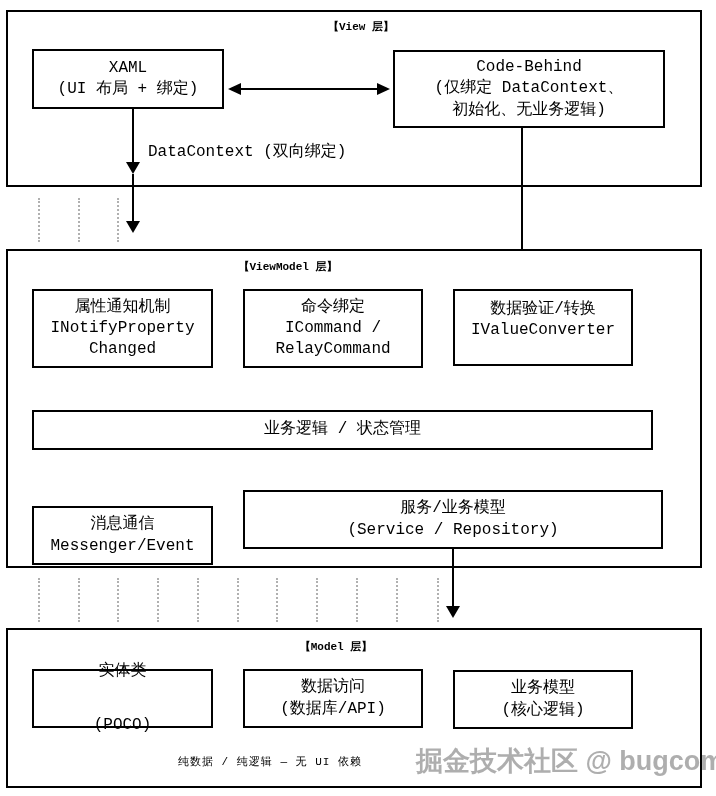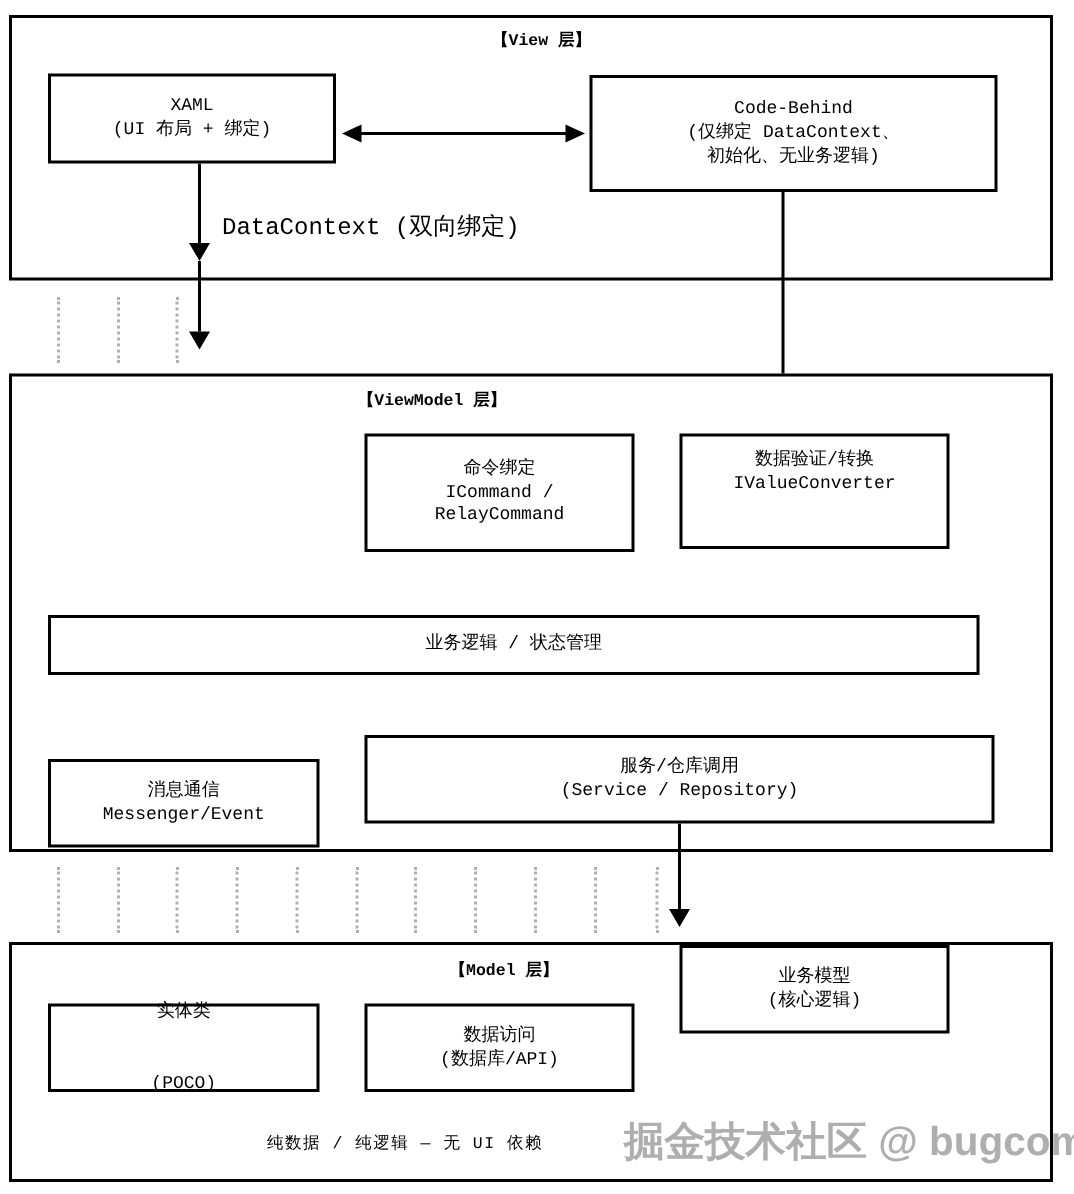--- a/index.html
+++ b/index.html
@@ -6,21 +6,21 @@
   #canvas{
     position:relative;width:716px;height:796px;background:#ffffff;
     font-family:"Liberation Mono","DejaVu Sans Mono",monospace;
     color:#000;overflow:hidden;
   }
   .layer{position:absolute;border:2px solid #000;background:#ffffff;box-sizing:content-box;}
   .layer-title{position:absolute;font-size:11px;font-weight:600;white-space:nowrap;transform:translateX(-50%);}
   .node{
     position:absolute;border:2px solid #000;background:#ffffff;
     display:flex;flex-direction:column;align-items:center;justify-content:center;
-    text-align:center;font-size:12px;line-height:1.32;box-sizing:content-box;
+    text-align:center;font-size:16px;line-height:1.32;box-sizing:content-box;
   }
   .node span{white-space:nowrap;}
   .vline{position:absolute;width:2px;background:#000;}
   .hline{position:absolute;height:2px;background:#000;}
   .arrow-down{position:absolute;width:0;height:0;border-left:7px solid transparent;border-right:7px solid transparent;border-top:12px solid #000;}
   .arrow-left{position:absolute;width:0;height:0;border-top:6px solid transparent;border-bottom:6px solid transparent;border-right:13px solid #000;}
   .arrow-right{position:absolute;width:0;height:0;border-top:6px solid transparent;border-bottom:6px solid transparent;border-left:13px solid #000;}
   .dotted{position:absolute;width:0;height:44px;border-left:2px dotted #b0b0b0;}
   .flow-label{position:absolute;font-size:16px;white-space:nowrap;}
   .caption{position:absolute;font-size:11px;white-space:nowrap;letter-spacing:1px;}
@@ -60,20 +60,25 @@
 
   <div class="vline" style="left:521px;top:128px;height:150px;"></div>
 
   <div class="dotted" style="left:38px;top:198px;"></div>
   <div class="dotted" style="left:78px;top:198px;"></div>
   <div class="dotted" style="left:117px;top:198px;"></div>
 
   <div class="layer" style="left:6px;top:249px;width:692px;height:315px;"></div>
   <div class="layer-title" style="left:288px;top:259px;">【ViewModel 层】</div>
 
+  <div class="node" style="left:32px;top:289px;width:177px;height:75px;">
+    <span>属性通知机制</span>
+    <span>INotifyProperty</span>
+    <span>Changed</span>
+  </div>
 
   <div class="node" style="left:243px;top:289px;width:176px;height:75px;">
     <span>命令绑定</span>
     <span>ICommand /</span>
     <span>RelayCommand</span>
   </div>
 
   <div class="node" style="left:453px;top:289px;width:176px;height:75px;justify-content:flex-start;padding-top:8px;height:65px;">
     <span>数据验证/转换</span>
     <span>IValueConverter</span>
@@ -82,21 +87,21 @@
   <div class="node" style="left:32px;top:410px;width:617px;height:36px;align-items:center;">
     <span>业务逻辑 / 状态管理</span>
   </div>
 
   <div class="node" style="left:32px;top:506px;width:177px;height:55px;">
     <span>消息通信</span>
     <span>Messenger/Event</span>
   </div>
 
   <div class="node" style="left:243px;top:490px;width:416px;height:55px;">
-    <span>服务/仓库调用</span>
+    <span>服务/业务模型</span>
     <span>(Service / Repository)</span>
   </div>
 
   <div class="vline" style="left:452px;top:549px;height:57px;"></div>
   <div class="arrow-down" style="left:446px;top:606px;"></div>
 
   <div class="dotted" style="left:38px;top:578px;"></div>
   <div class="dotted" style="left:78px;top:578px;"></div>
   <div class="dotted" style="left:117px;top:578px;"></div>
   <div class="dotted" style="left:157px;top:578px;"></div>
@@ -114,21 +119,21 @@
   <div class="node" style="left:32px;top:669px;width:177px;height:55px;gap:32px;">
     <span>实体类</span>
     <span>(POCO)</span>
   </div>
 
   <div class="node" style="left:243px;top:669px;width:176px;height:55px;">
     <span>数据访问</span>
     <span>(数据库/API)</span>
   </div>
 
-  <div class="node" style="left:453px;top:630px;width:176px;height:55px;">
+  <div class="node" style="left:453px;top:670px;width:176px;height:55px;">
     <span>业务模型</span>
     <span>(核心逻辑)</span>
   </div>
 
   <div class="caption" style="left:178px;top:754px;">纯数据 / 纯逻辑 — 无 UI 依赖</div>
 
   <div class="watermark" style="left:416px;top:743px;">掘金技术社区 @ bugcome</div>
 
 </div>
 

